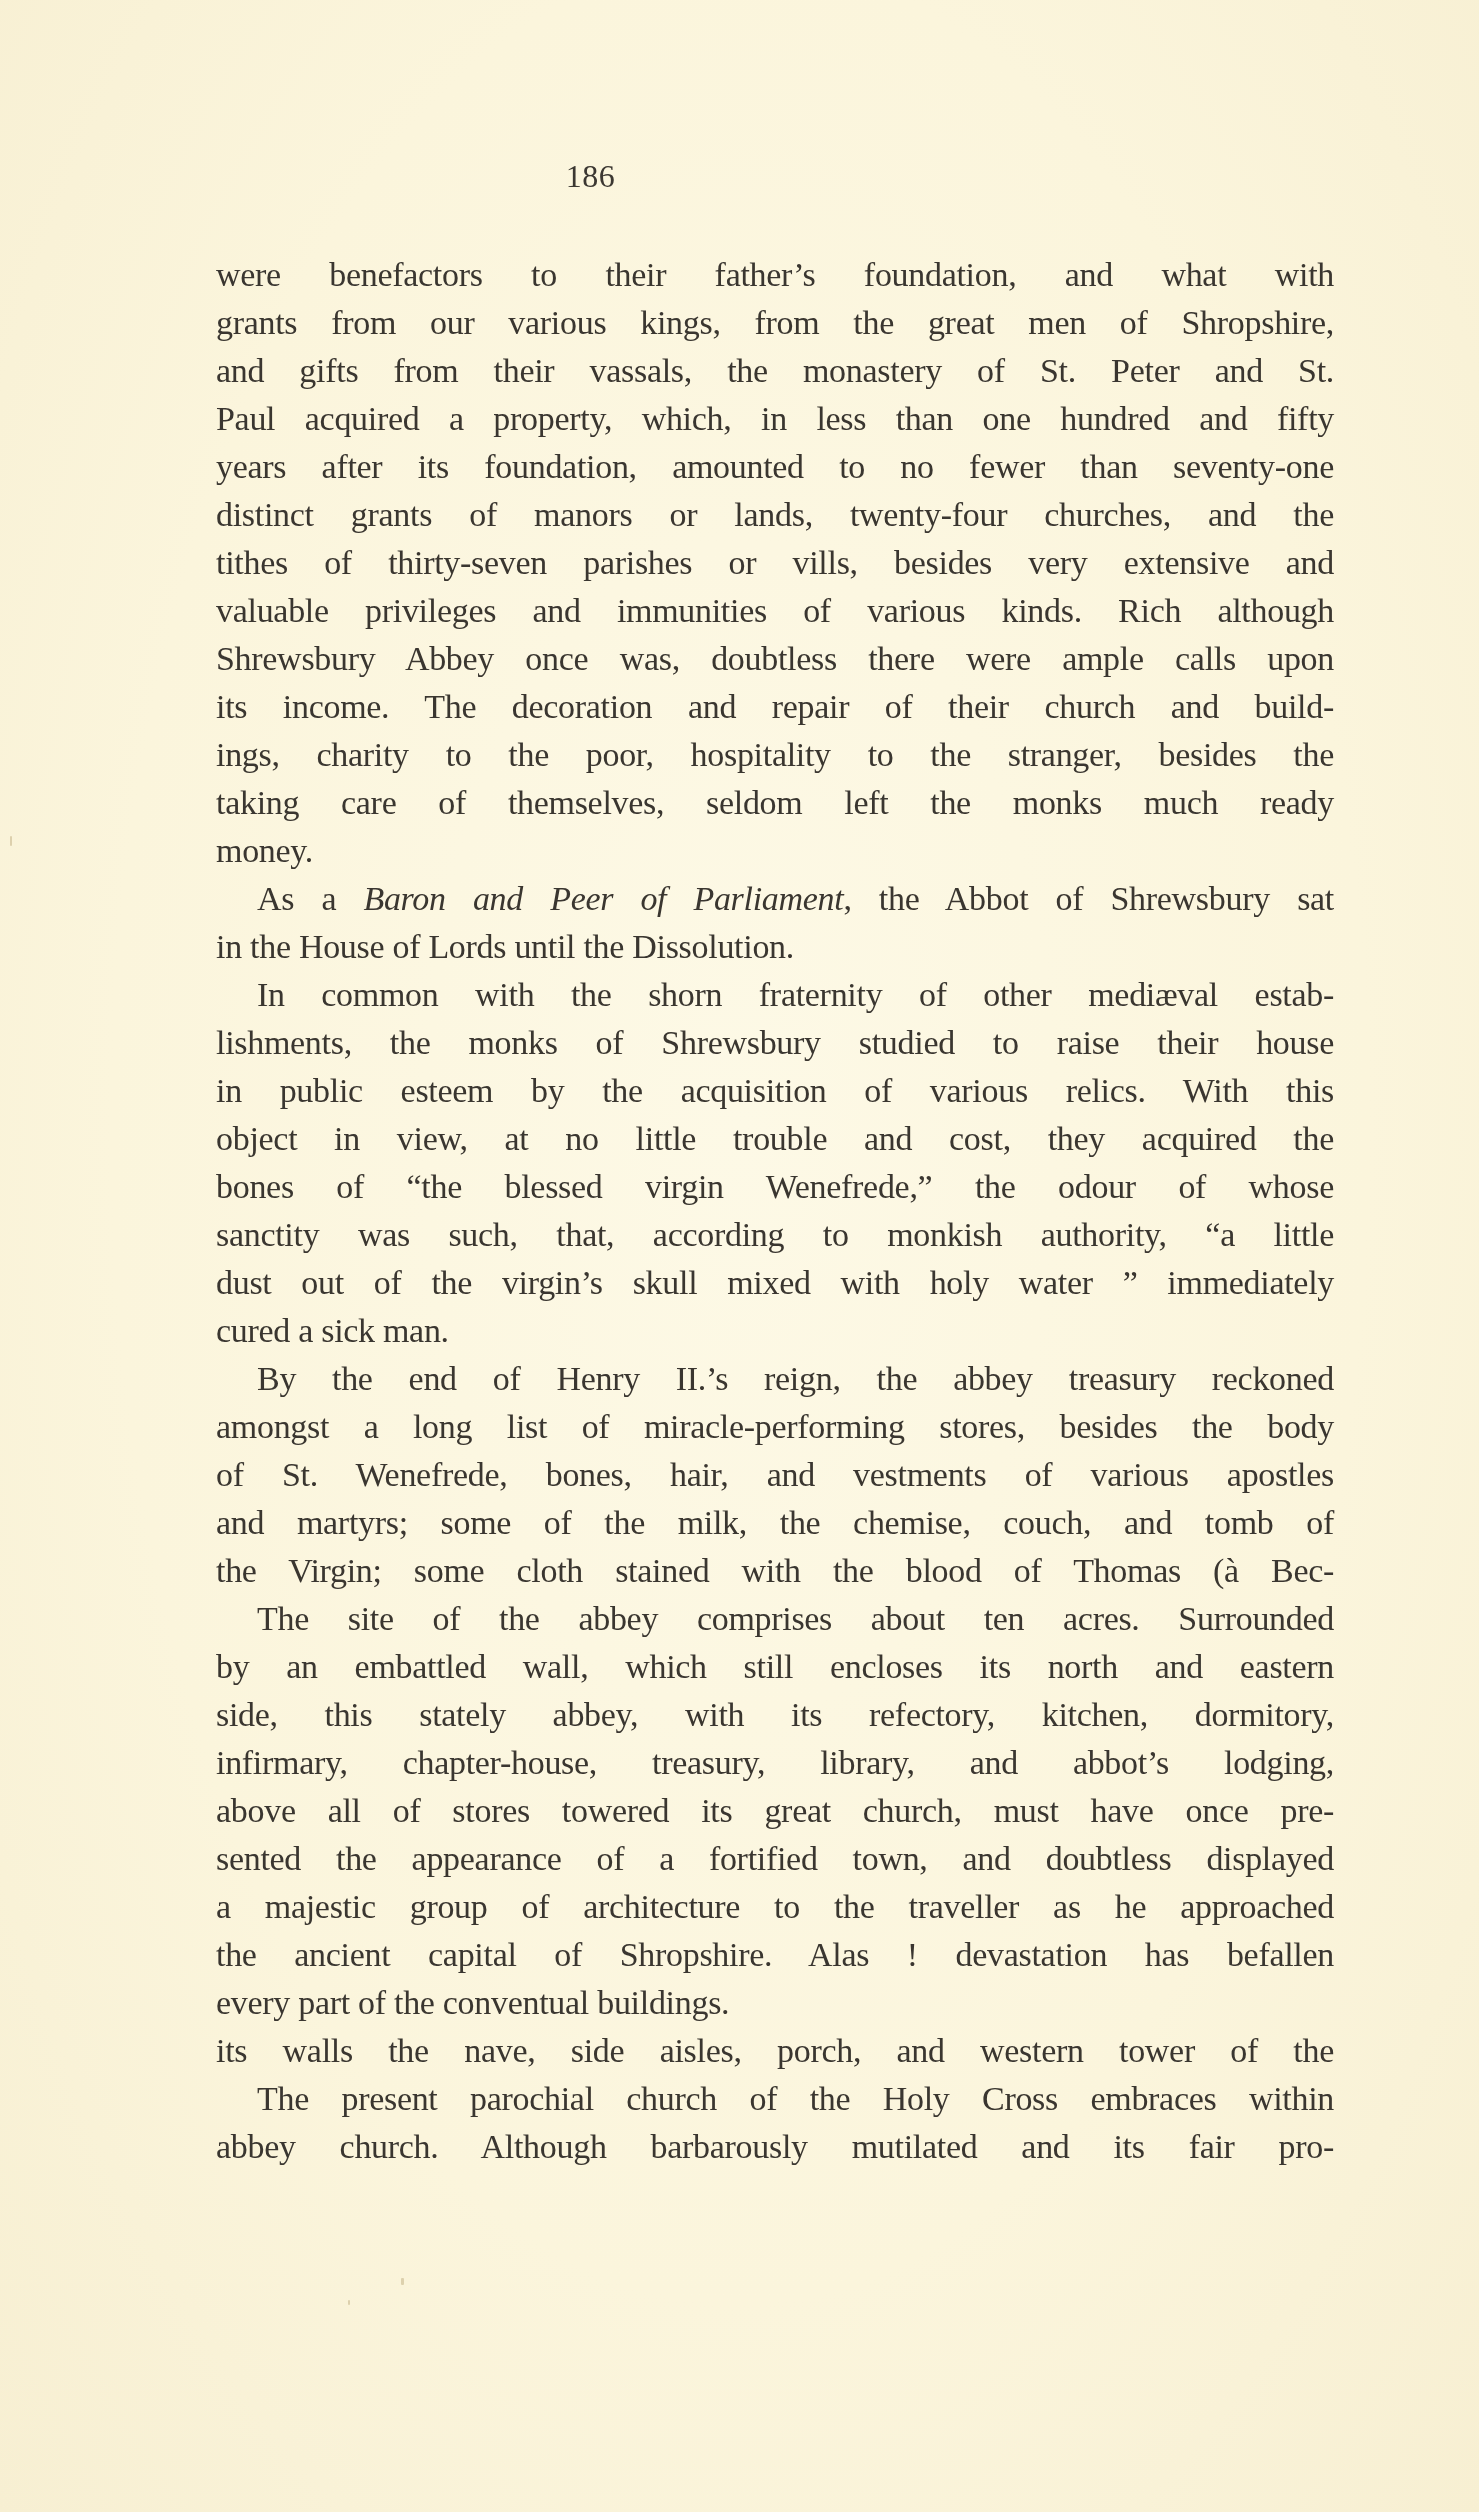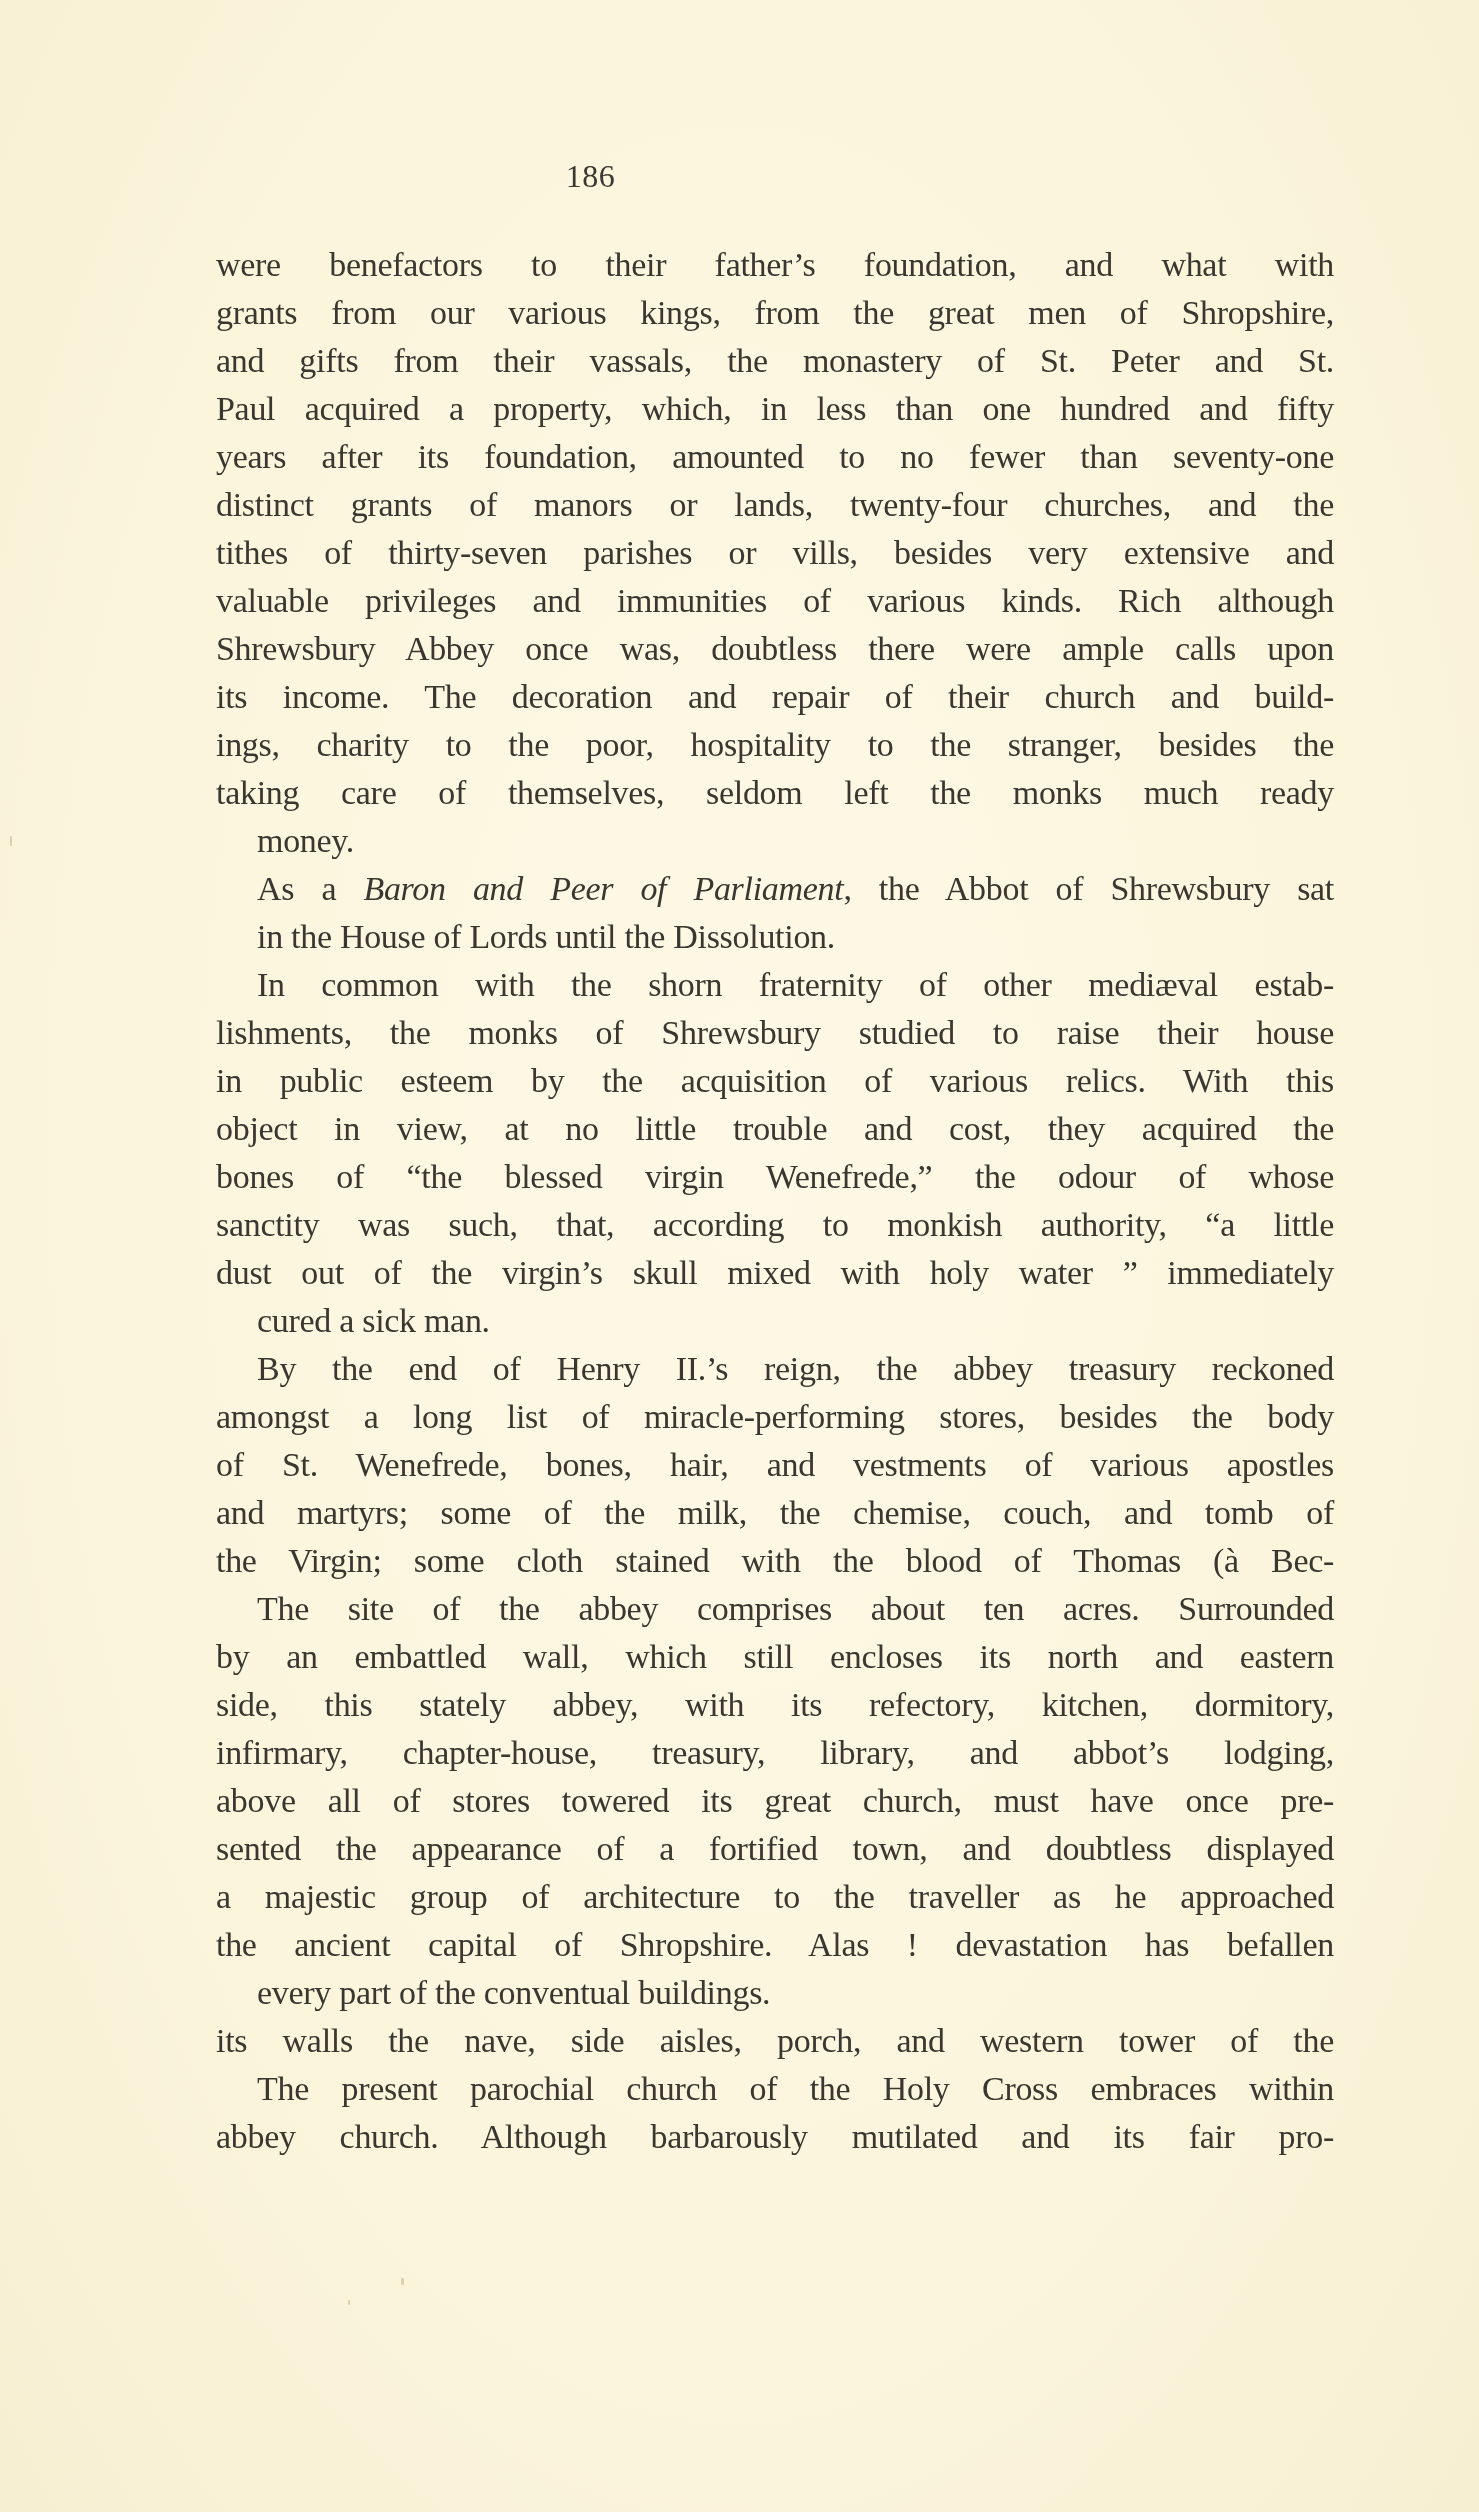--- a/index.html
+++ b/index.html
@@ -28,35 +28,34 @@
     left: 0;
     width: 1181px;
     text-align: center;
     font-size: 32px;
     letter-spacing: 0.5px;
     color: #3c3832;
   }
   .body-text {
     position: absolute;
     left: 216px;
-    top: 241px;
+    top: 251px;
     width: 1118px;
   }
   .line {
     height: 48px;
     line-height: 48px;
     font-size: 34px;
     white-space: nowrap;
     text-align: justify;
     text-align-last: justify;
     letter-spacing: -0.3px;
   }
   .line.last {
     text-align-last: left;
-    margin-left: 41px;
   }
   .line.indent {
     padding-left: 41px;
   }
   .ital {
     font-style: italic;
   }
   .speck {
     position: absolute;
     background: #c9b98f;

